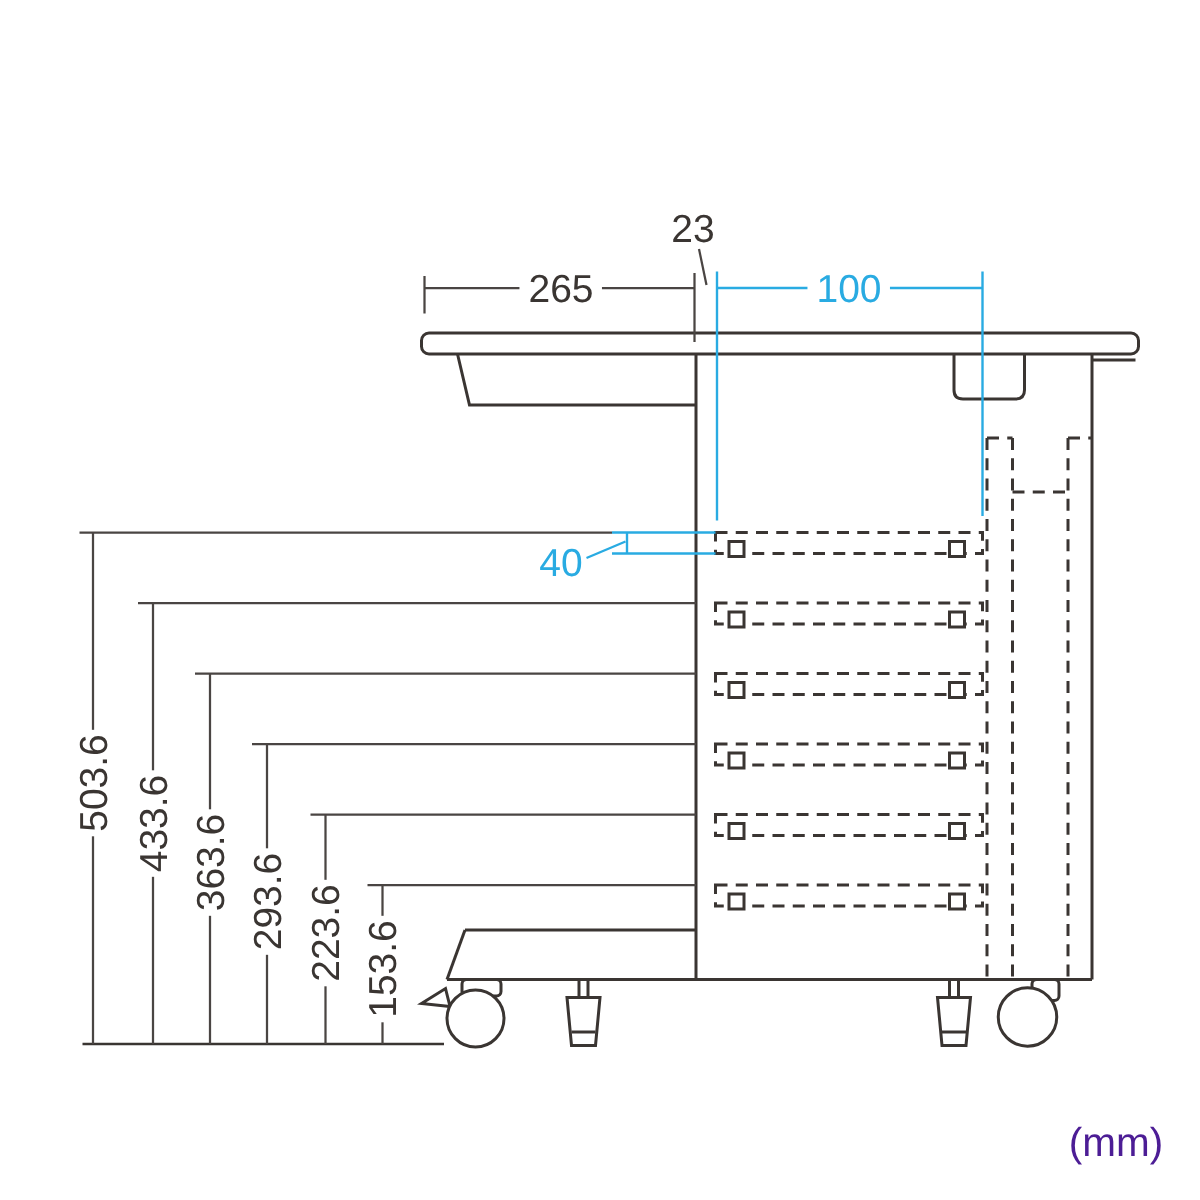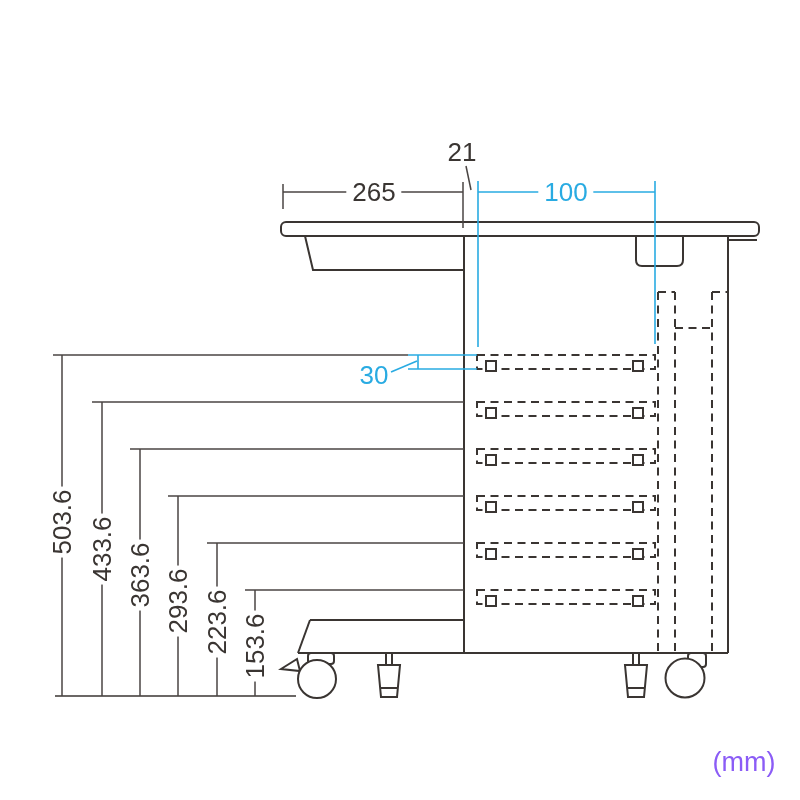--- a/index.html
+++ b/index.html
@@ -15,21 +15,21 @@
   }
   .center{transform:translate(-50%,-50%);}
   .rot{transform:translate(-50%,-50%) rotate(-90deg);}
   .cyan{color:#29abe2;}
   .pad{padding:0 6px;text-align:center;}
   .vpad{padding:2px 3px;}
   .title{
     position:absolute;left:46px;top:44px;font-size:26px;color:#3a3532;
     background:transparent;
   }
-  .unit{position:absolute;font-size:27px;color:#8b5cf6;background:transparent;}
+  .unit{position:absolute;font-size:27px;color:#4c1d95;background:transparent;}
 </style>
 </head>
 <body>
 
 <div class="canvas">
 
   <svg width="800" height="800" viewBox="0 0 800 800">
     <defs>
       <g id="slotrow">
         <rect x="477" y="0" width="178" height="14" fill="none" stroke="#3a3532" stroke-width="2" stroke-dasharray="8 5.5"></rect>
@@ -129,23 +129,23 @@
       <line x1="478" y1="192" x2="655" y2="192"></line>
       <line x1="408" y1="355" x2="477" y2="355"></line>
       <line x1="408" y1="369" x2="477" y2="369"></line>
       <line x1="418" y1="355" x2="418" y2="369"></line>
       <line x1="417" y1="361" x2="391" y2="372"></line>
     </g>
   </svg>
 
 
   <span class="lbl pad center" style="left:374px;top:192px;">265</span>
-  <span class="lbl center" style="left:462px;top:152px;background:transparent;">21</span>
+  <span class="lbl center" style="left:462px;top:152px;background:transparent;">23</span>
   <span class="lbl pad center cyan" style="left:566px;top:192px;">100</span>
-  <span class="lbl center cyan" style="left:374px;top:375px;background:transparent;">30</span>
+  <span class="lbl center cyan" style="left:374px;top:375px;background:transparent;">40</span>
 
   <span class="lbl vpad rot" style="left:62px;top:522px;">503.6</span>
   <span class="lbl vpad rot" style="left:102px;top:549px;">433.6</span>
   <span class="lbl vpad rot" style="left:140px;top:575px;">363.6</span>
   <span class="lbl vpad rot" style="left:178px;top:601px;">293.6</span>
   <span class="lbl vpad rot" style="left:217px;top:622px;">223.6</span>
   <span class="lbl vpad rot" style="left:255px;top:646px;">153.6</span>
 
   <span class="unit center" style="left:744px;top:762px;">(mm)</span>
 </div>

